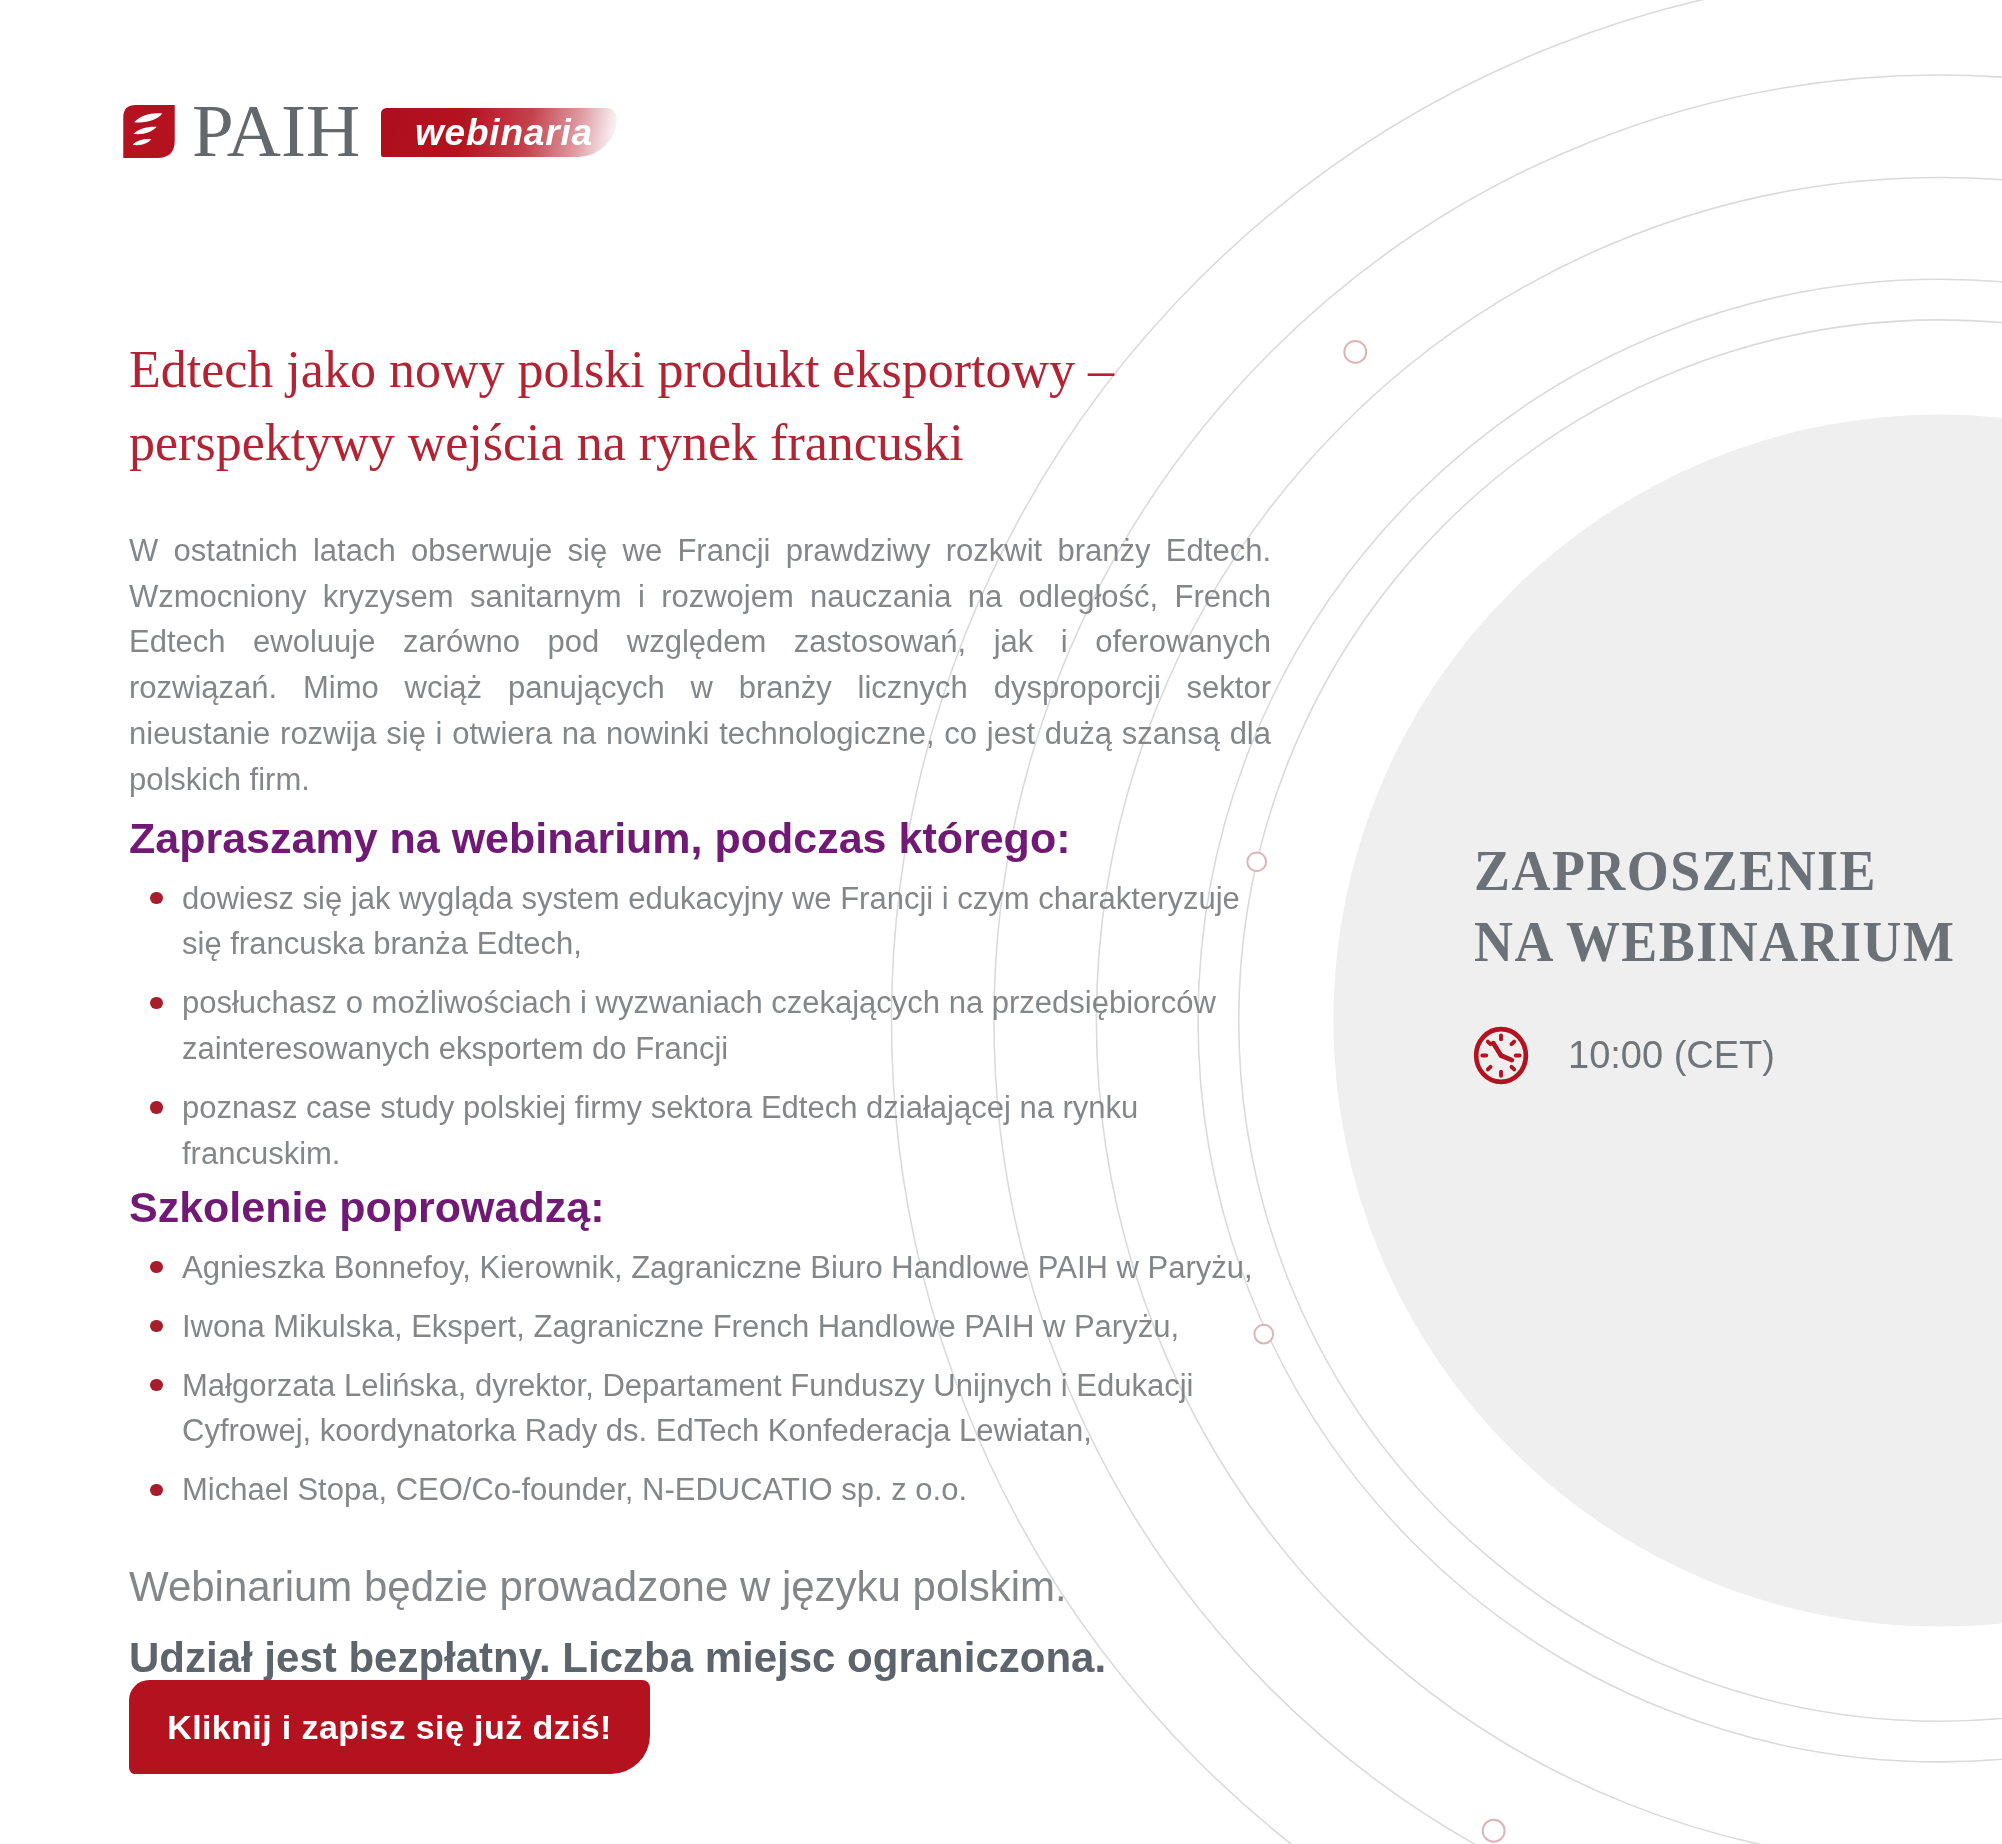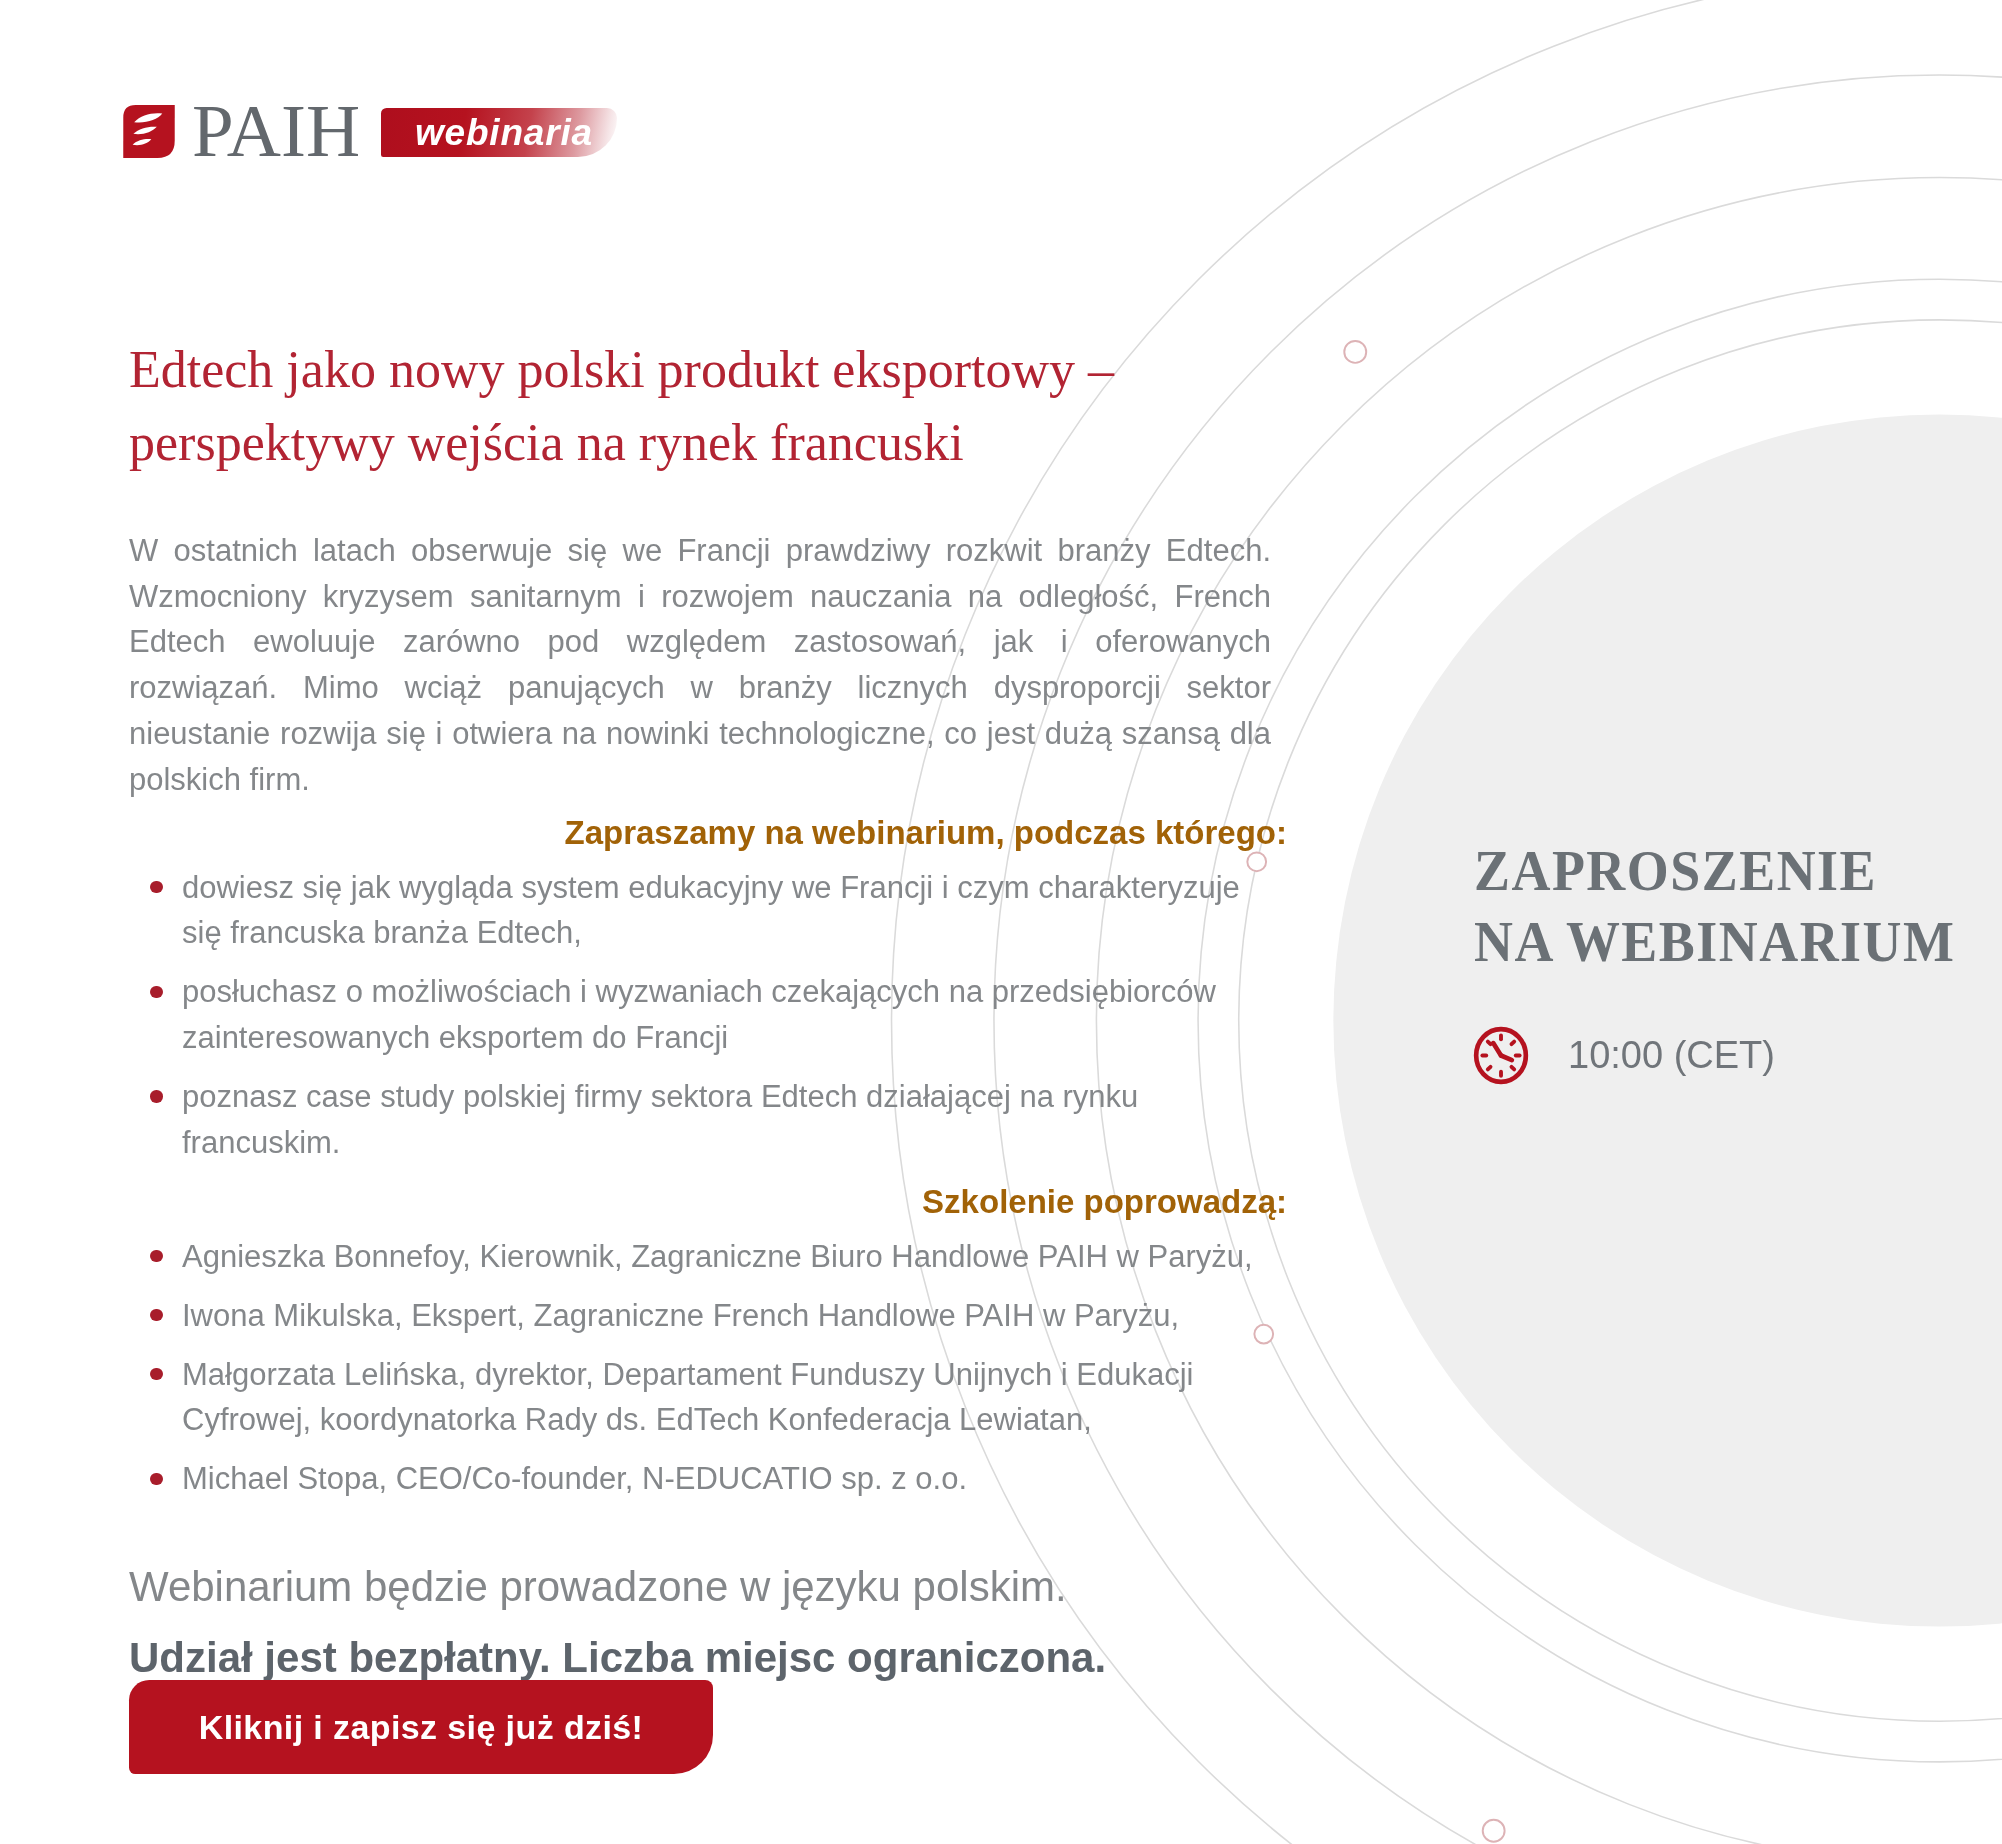--- a/index.html
+++ b/index.html
@@ -47,40 +47,40 @@
   .intro-par{
     position:absolute;left:129px;top:497px;width:1142px;
     font-size:31px;line-height:1.475;color:#84878a;text-align:justify;
   }
 
   
   .section{position:absolute;left:129px;width:1158px;}
   .section-agenda{top:814px;}
   .section-speakers{top:1183px;}
   .section h3{
-    margin:0 0 12.5px 0;font-size:33px;color:#a16207;font-weight:bold;letter-spacing:0px;text-align:right;
+    margin:0 0 12.5px 0;font-size:43px;color:#701a75;font-weight:bold;letter-spacing:0px;
   }
   .blist{list-style:none;margin:12px;padding:0;}
   .blist li{
     position:relative;padding-left:41px;font-size:31px;line-height:1.475;
     color:#84878a;margin-bottom:13.3px;
   }
   .blist li::before{
     content:"";position:absolute;left:9.4px;top:16.4px;width:12.5px;height:12.5px;
     border-radius:50%;background:#a81d2b;
   }
 
   
   .notes{position:absolute;left:129px;top:1555px;width:1158px;font-size:42px;line-height:1.5;}
   .note-language{color:#84878a;}
   .note-free{color:#5d646b;font-weight:bold;margin-top:7.8px;}
 
   
   .cta-button{
-    position:absolute;left:129px;top:1680px;width:584px;height:94px;
+    position:absolute;left:129px;top:1680px;width:521px;height:94px;
     background:#b5121f;border:none;cursor:pointer;
     border-radius:20.3px 7.8px 39px 6.3px;
     display:flex;align-items:center;justify-content:center;
   }
   .cta-button span{color:#ffffff;font-size:34px;font-weight:bold;letter-spacing:0.4px;}
 
   
   .invite-heading{
     position:absolute;left:1474px;top:788px;
     font-family:"Liberation Serif", serif;font-size:58px;line-height:1.22;

